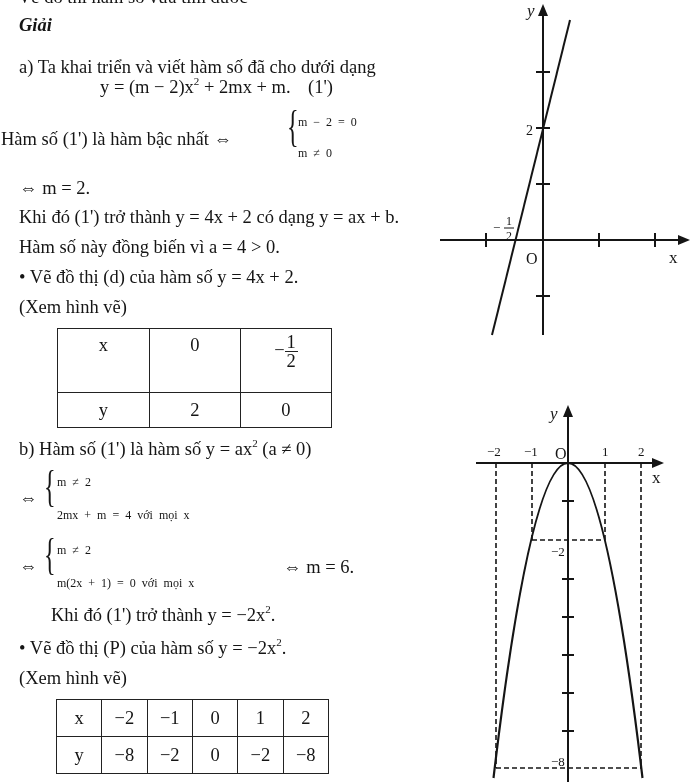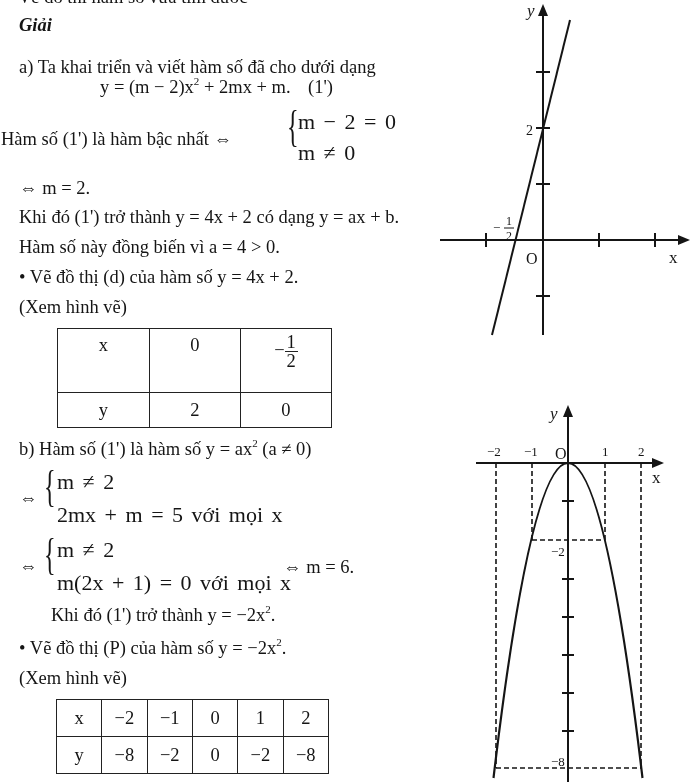--- a/index.html
+++ b/index.html
@@ -3,21 +3,21 @@
   <meta charset="utf-8">
   <style>
     html, body { margin: 0; padding: 0; background: #ffffff; }
     body { width: 700px; height: 782px; position: relative; overflow: hidden;
            font-family: "Liberation Serif", serif; color: #151515; }
     .abs { position: absolute; white-space: nowrap; }
     .t { font-size: 18.5px; line-height: 22px; }
     .it { font-style: italic; font-weight: bold; }
     sup { font-size: 11px; vertical-align: 0; position: relative; top: -8px; }
     .brace { position: absolute; font-size: 44px; line-height: 44px; transform: scaleX(0.55); transform-origin: left top; font-weight: 100; }
-    .sys-line { position: absolute; white-space: nowrap; font-size: 22px; line-height: 22px; word-spacing: 3px; }
+    .sys-line { position: absolute; white-space: nowrap; font-size: 12px; line-height: 22px; word-spacing: 3px; }
     table.vt { position: absolute; border-collapse: collapse; font-size: 18.5px; }
     table.vt td { border: 1.6px solid #222; text-align: center; padding: 0; }
     .frac { display: inline-flex; flex-direction: column; align-items: center; vertical-align: middle; line-height: 18px; }
     .frac .num { border-bottom: 1.4px solid #222; padding: 0 2px; }
     .clip-line { position: absolute; left: 18px; top: -14px; height: 18px; overflow: hidden; }
     svg text { font-family: "Liberation Serif", serif; fill: #151515; }
   </style>
 </head>
 <body>
 
@@ -65,21 +65,21 @@
 </tbody>
   </table>
 
 <div class="abs t" style="left:19px; top:438px;">
   <span>b) Hàm số (1') là hàm số y = ax</span><sup>2</sup><span> (a ≠ 0)</span>
 </div>
 
 <div class="abs t" style="left:19px; top:487px;">⇔</div>
 <div class="brace" style="left:44px; top:465px;">{</div>
 <div class="sys-line" style="left:57px; top:471px;">m ≠ 2</div>
-<div class="sys-line" style="left:57px; top:504px;">2mx + m = 5 với mọi x</div>
+<div class="sys-line" style="left:57px; top:504px;">2mx + m = 4 với mọi x</div>
 
 <div class="abs t" style="left:19px; top:555px;">⇔</div>
 <div class="brace" style="left:44px; top:533px;">{</div>
 <div class="sys-line" style="left:57px; top:539px;">m ≠ 2</div>
 <div class="sys-line" style="left:57px; top:572px;">m(2x + 1) = 0 với mọi x</div>
 <div class="abs t" style="left:283px; top:556px;">⇔ m = 6.</div>
 
 <div class="abs t" style="left:19px; top:604px;margin-left:32px;">
   <span>Khi đó (1') trở thành y = −2x</span><sup>2</sup><span>.</span>
 </div>

